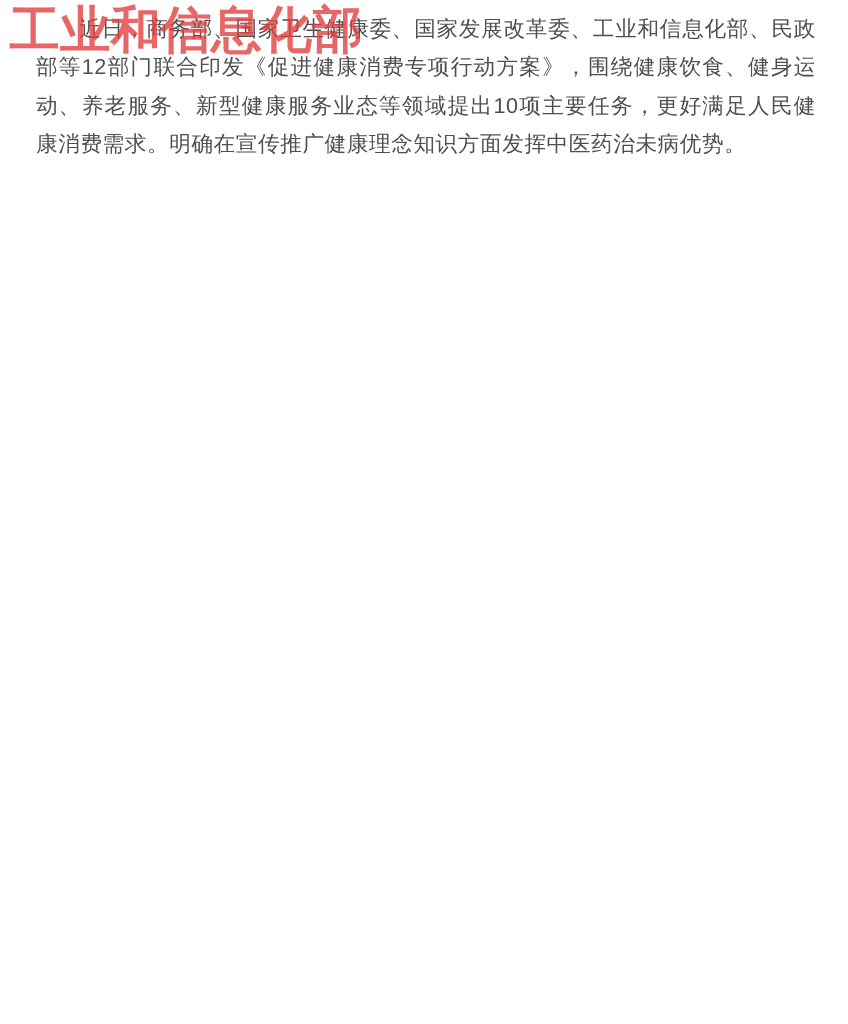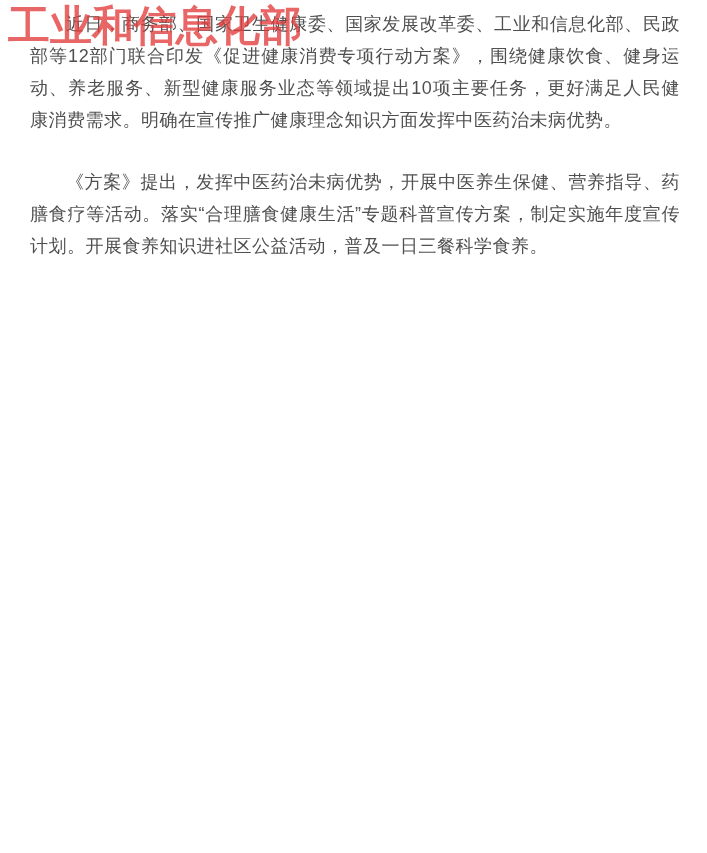--- a/index.html
+++ b/index.html
@@ -44,15 +44,14 @@
   }
 </style>
 </head>
 <body>
 
 <div class="page" style="background: rgb(255, 255, 255);">
   <div class="watermark" style="color: rgb(226, 60, 60);">工业和信息化部</div>
 
   <div class="article">
     <p class="para" style="color: rgb(79, 79, 79);">近日，商务部、国家卫生健康委、国家发展改革委、工业和信息化部、民政部等12部门联合印发《促进健康消费专项行动方案》，围绕健康饮食、健身运动、养老服务、新型健康服务业态等领域提出10项主要任务，更好满足人民健康消费需求。明确在宣传推广健康理念知识方面发挥中医药治未病优势。</p>
-    <p class="para" style="color: rgb(79, 79, 79);">《方案》提出，发挥中医药治未病优势，开展中医养生保健、营养指导、药膳食疗等活动。落实“合理膳食健康生活”专题科普宣传方案，制定实施年度宣传计划。开展食养知识进社区公益活动，普及一日三餐科学食养。</p>
   </div>
 </div>
 
 </body></html>

